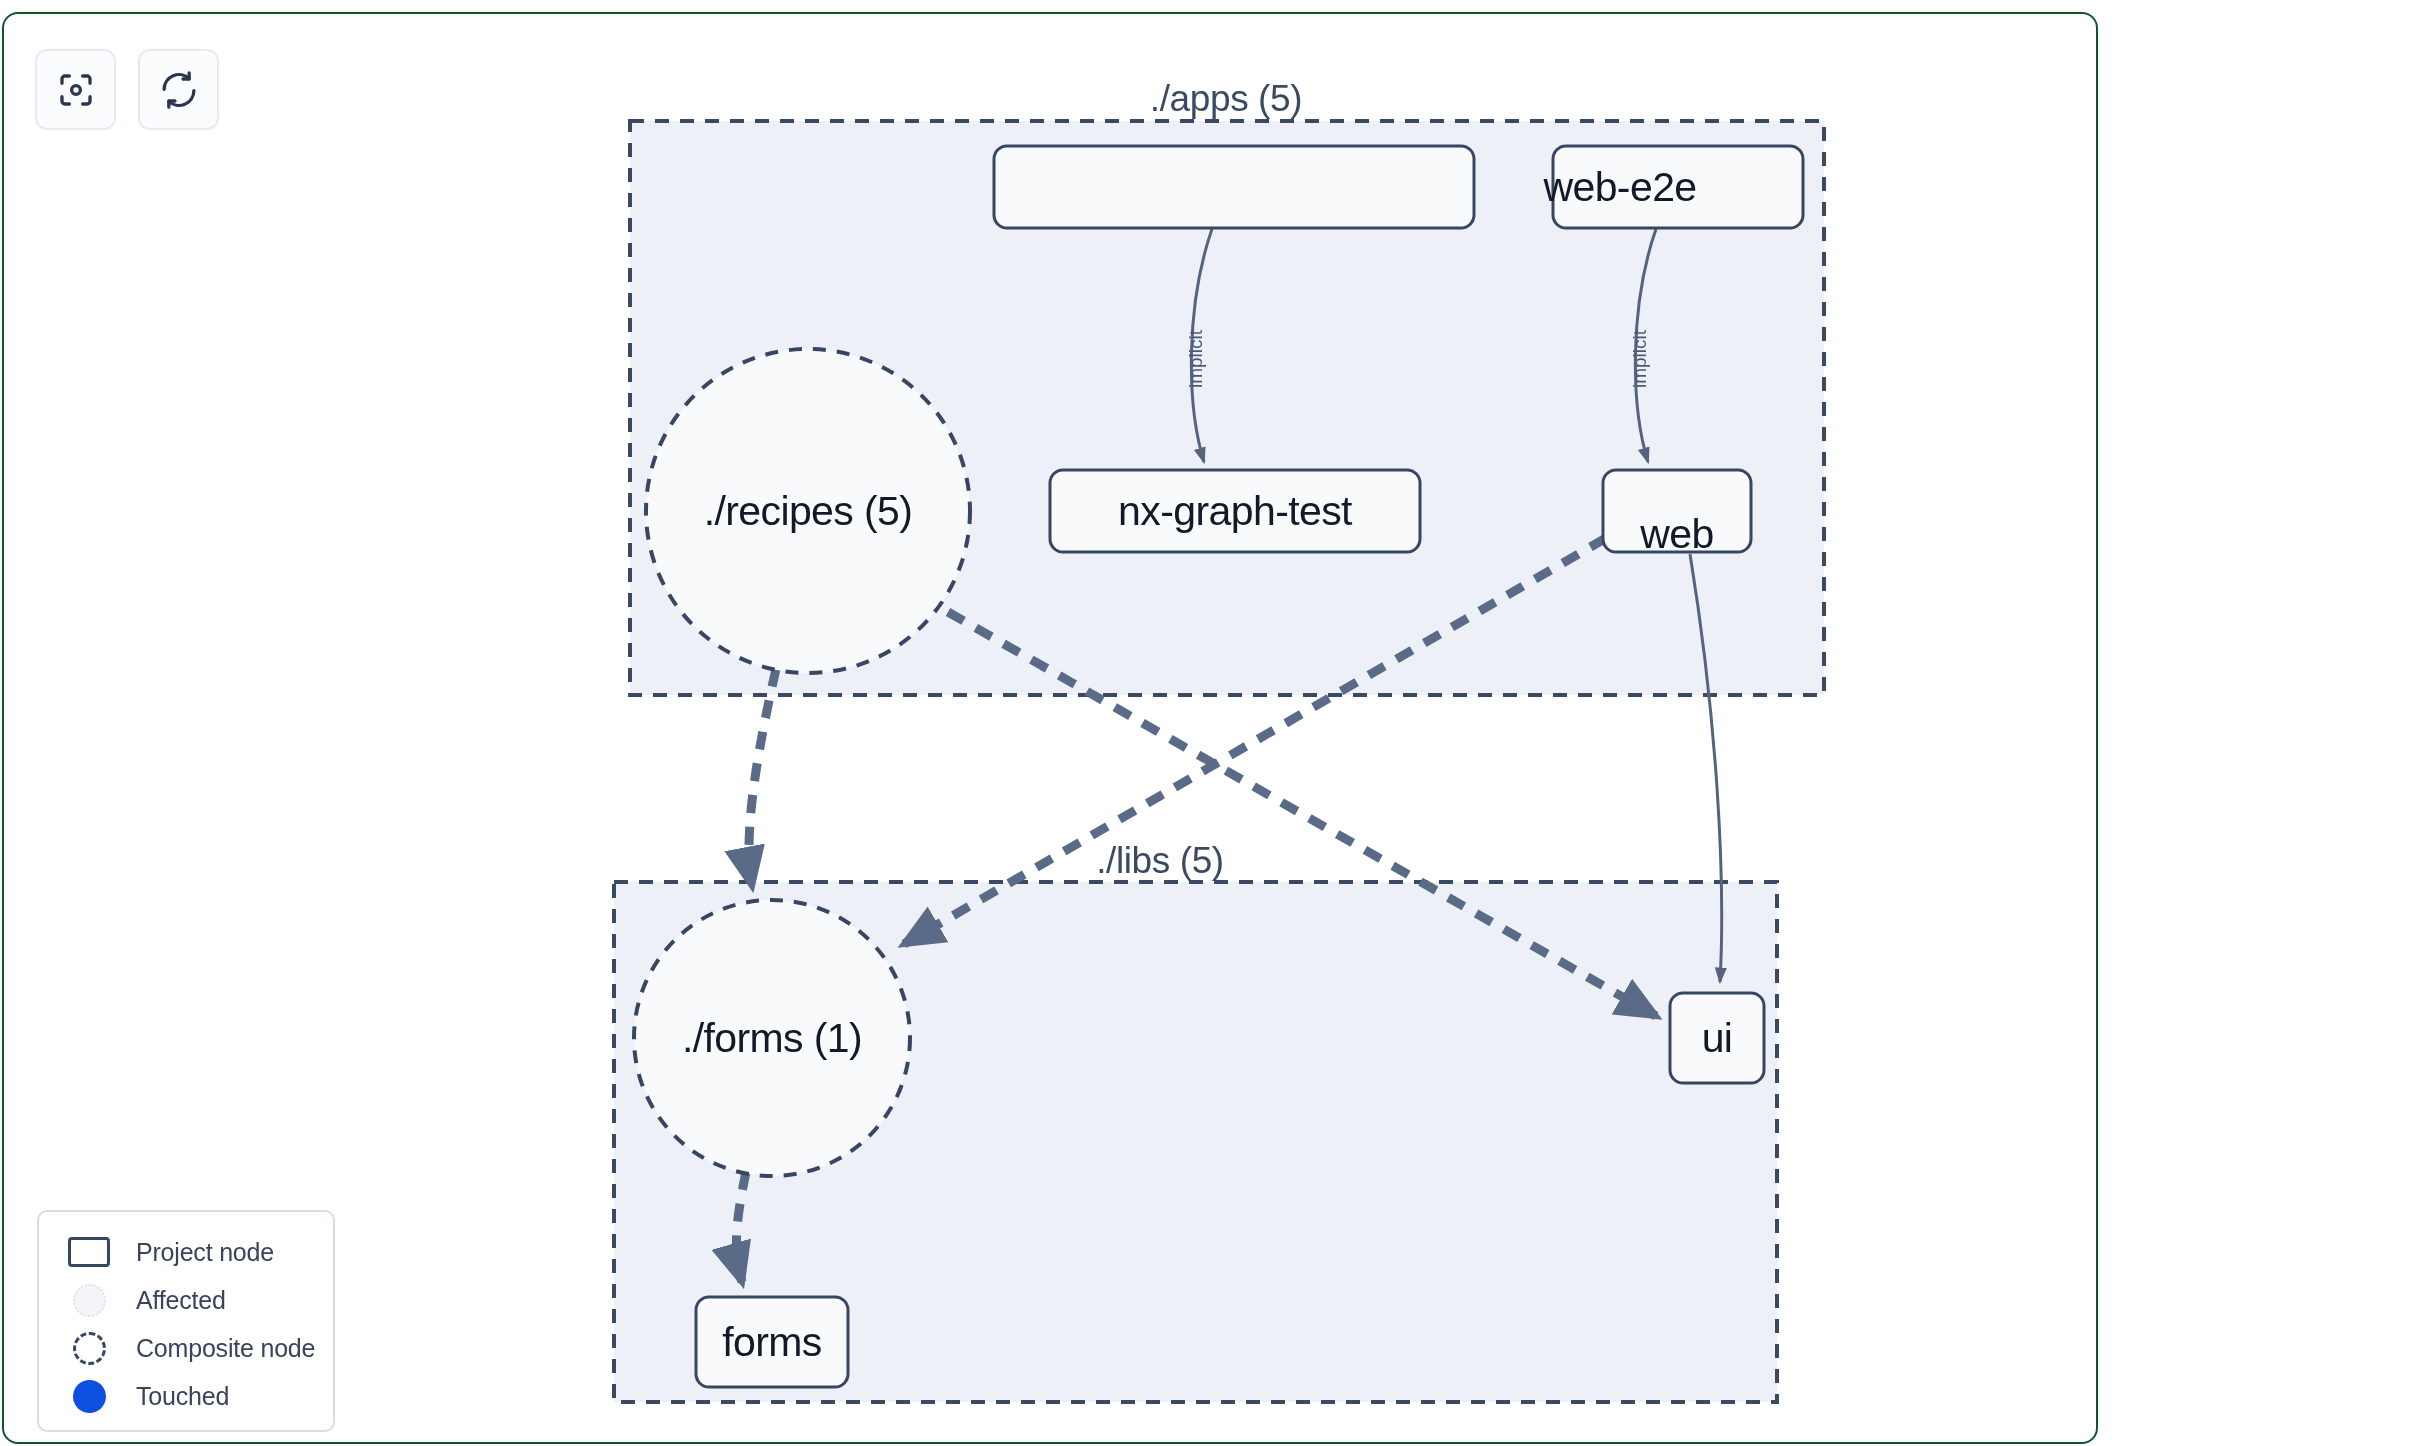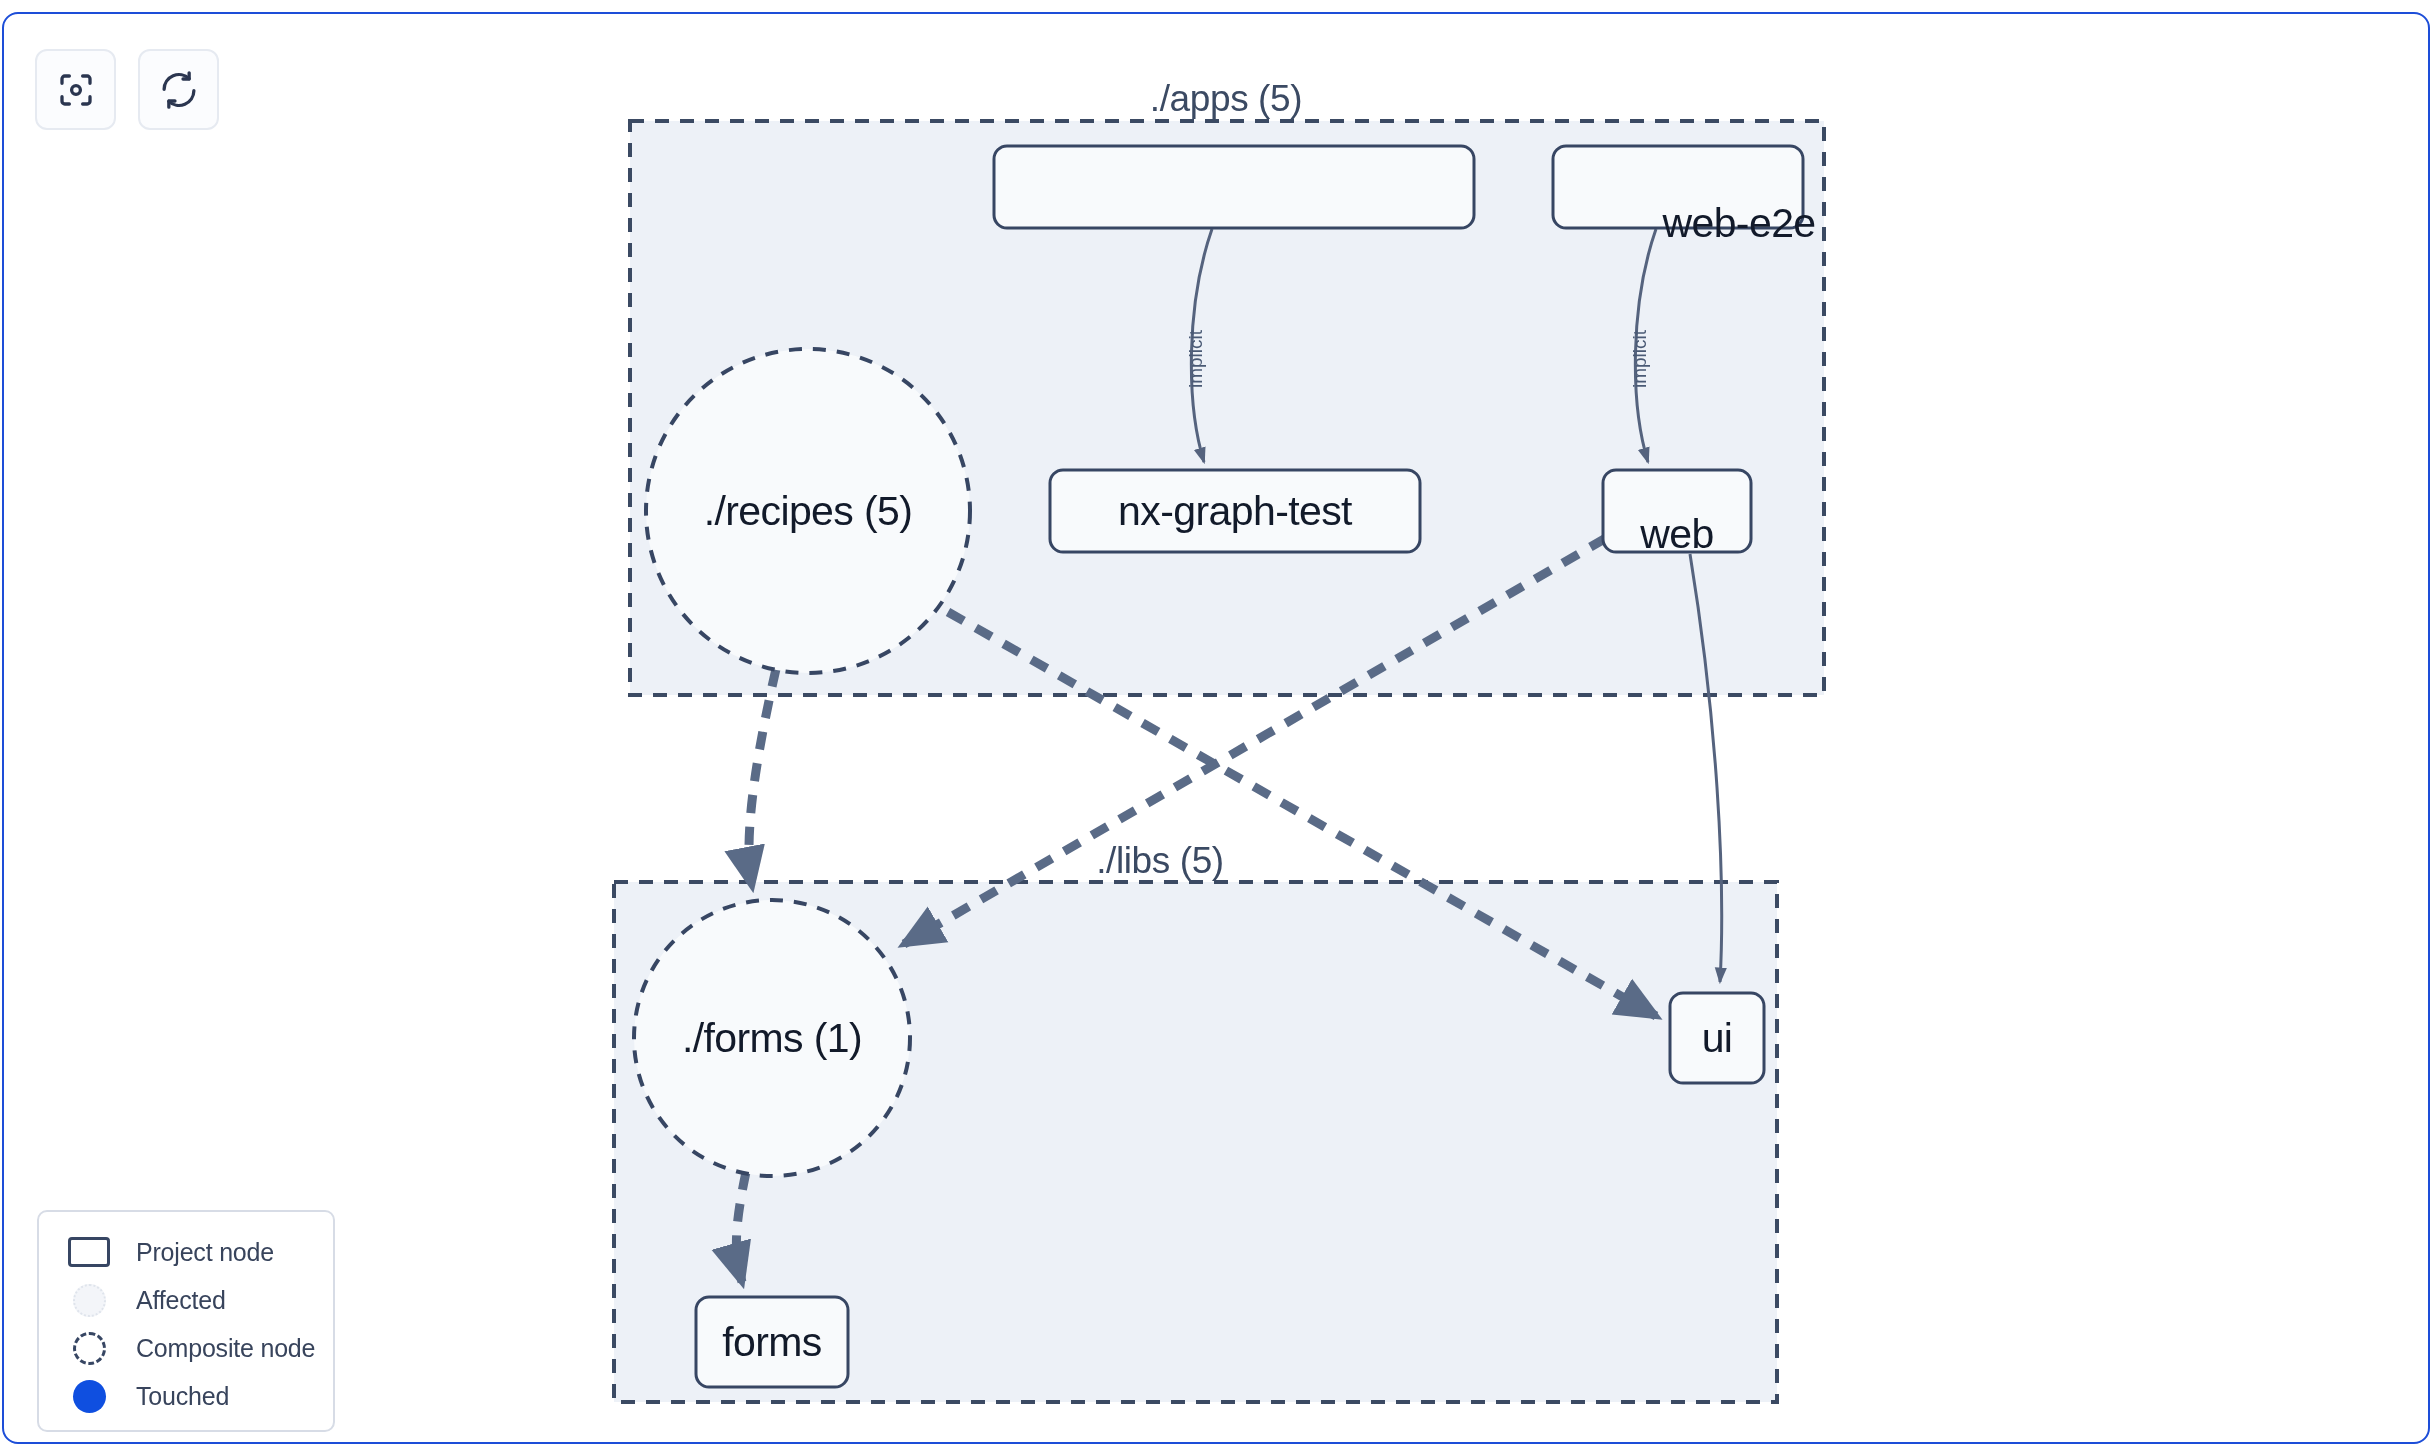--- a/index.html
+++ b/index.html
@@ -18,24 +18,24 @@
     width: 2434px;
     height: 1446px;
     background: #ffffff;
   }
 
   
   .graph-panel {
     position: absolute;
     left: 2px;
     top: 12px;
-    width: 2428px;
+    width: 2096px;
     height: 1432px;
     background: #ffffff;
-    border: 2px solid #1d4ed8;
+    border: 2px solid #14532d;
     border-radius: 16px;
     box-sizing: border-box;
     overflow: hidden;
   }
 
   
   .toolbar {
     position: absolute;
     left: 31px;
     top: 35px;
@@ -242,21 +242,21 @@
         <rect x="1666" y="979" width="94" height="90" rx="13" fill="#f8fafc" stroke="#374663" stroke-width="3"></rect>
       </g>
       <g>
         <rect x="692" y="1283" width="152" height="90" rx="13" fill="#f8fafc" stroke="#374663" stroke-width="3"></rect>
       </g>
     </svg>
 
     <div class="group-label" style="left:1222px; top:85px;">./apps (5)</div>
     <div class="group-label" style="left:1156px; top:847px;">./libs (5)</div>
 
-    <div class="node-label" style="left:1735px; top:173px;margin-top:36px;">web-e2e</div>
+    <div class="node-label" style="left:1616px; top:173px;">web-e2e</div>
     <div class="node-label" style="left:804px; top:497px;">./recipes (5)</div>
     <div class="node-label" style="left:1231px; top:497px;">nx-graph-test</div>
     <div class="node-label" style="left:1673px; top:520px;">web</div>
     <div class="node-label" style="left:768px; top:1024px;">./forms (1)</div>
     <div class="node-label" style="left:1713px; top:1024px;">ui</div>
     <div class="node-label" style="left:768px; top:1328px;">forms</div>
 
     <div class="edge-label" style="left:1192px; top:345px; transform:translate(-50%,-50%) rotate(-90deg);">implicit</div>
     <div class="edge-label" style="left:1636px; top:345px; transform:translate(-50%,-50%) rotate(-90deg);">implicit</div>
 

